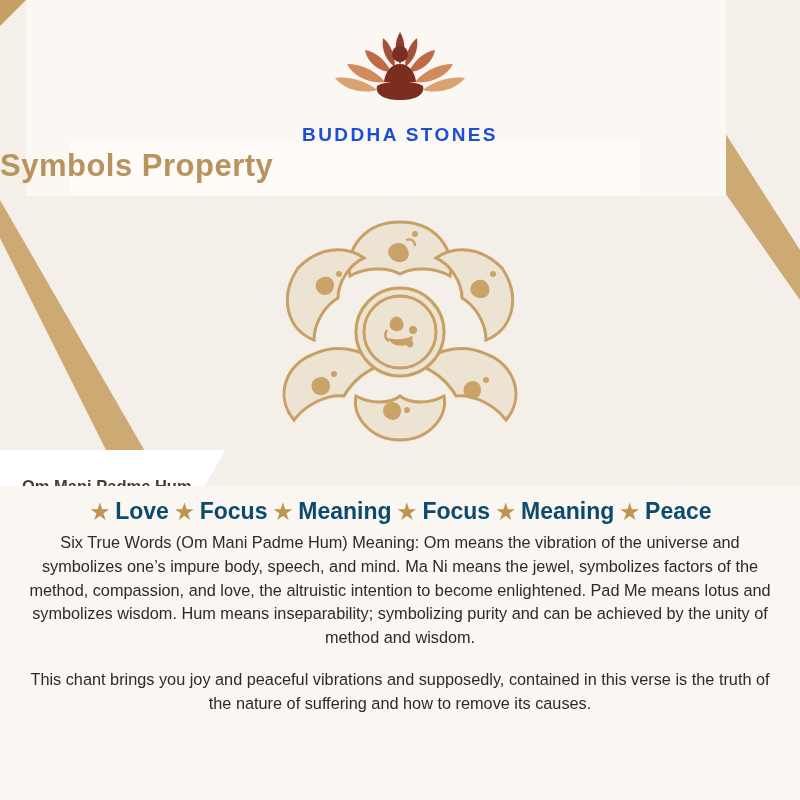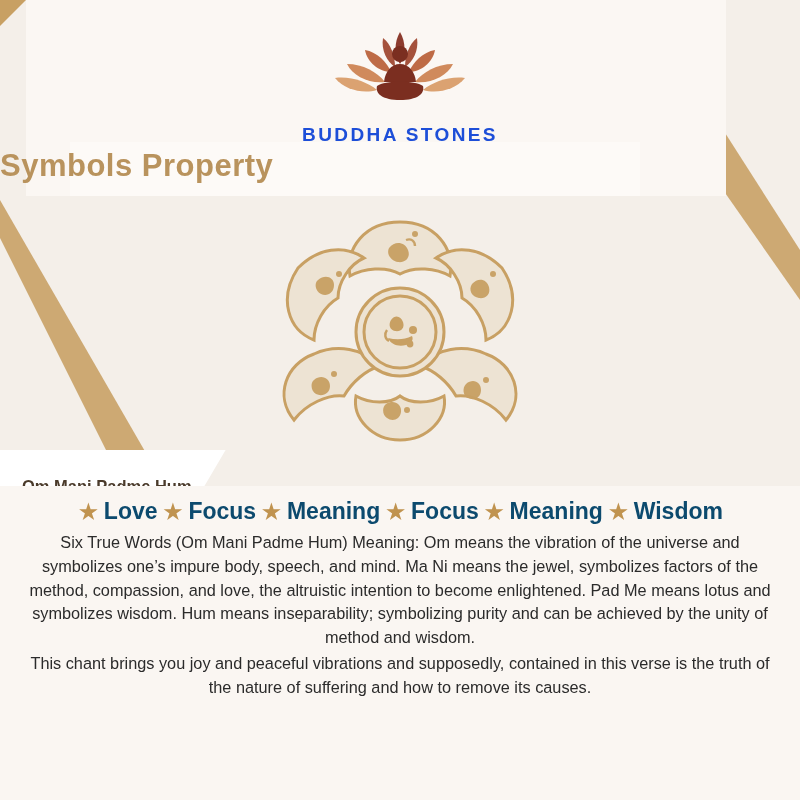--- a/index.html
+++ b/index.html
@@ -159,21 +159,21 @@
     color: #0c4a6e;
   }
   .para {
     margin: 6px 22px 0 22px;
     font-size: 16.3px;
     line-height: 1.46;
     color: #2b2b2b;
     text-align: center;
   }
   .para + .para {
-    margin-top: 2px;
+    margin-top: 18px;
   }
 </style>
 </head>
 <body>
 
 <div class="page">
 
   <div class="corner-tr"></div>
   <div class="corner-tr2"></div>
   <div class="corner-bl"></div>
@@ -255,19 +255,19 @@
       <span class="kw">Love</span>
       <span class="star">★</span>
       <span class="kw">Focus</span>
       <span class="star">★</span>
       <span class="kw">Meaning</span>
       <span class="star">★</span>
       <span class="kw">Focus</span>
       <span class="star">★</span>
       <span class="kw">Meaning</span>
       <span class="star">★</span>
-      <span class="kw">Wisdom</span>
+      <span class="kw">Peace</span>
     </div>
     <p class="para">Six True Words (Om Mani Padme Hum) Meaning: Om means the vibration of the universe and symbolizes one’s impure body, speech, and mind. Ma Ni means the jewel, symbolizes factors of the method, compassion, and love, the altruistic intention to become enlightened. Pad Me means lotus and symbolizes wisdom. Hum means inseparability; symbolizing purity and can be achieved by the unity of method and wisdom.</p>
     <p class="para">This chant brings you joy and peaceful vibrations and supposedly, contained in this verse is the truth of the nature of suffering and how to remove its causes.</p>
   </div>
 
 </div>
 
 </body></html>

